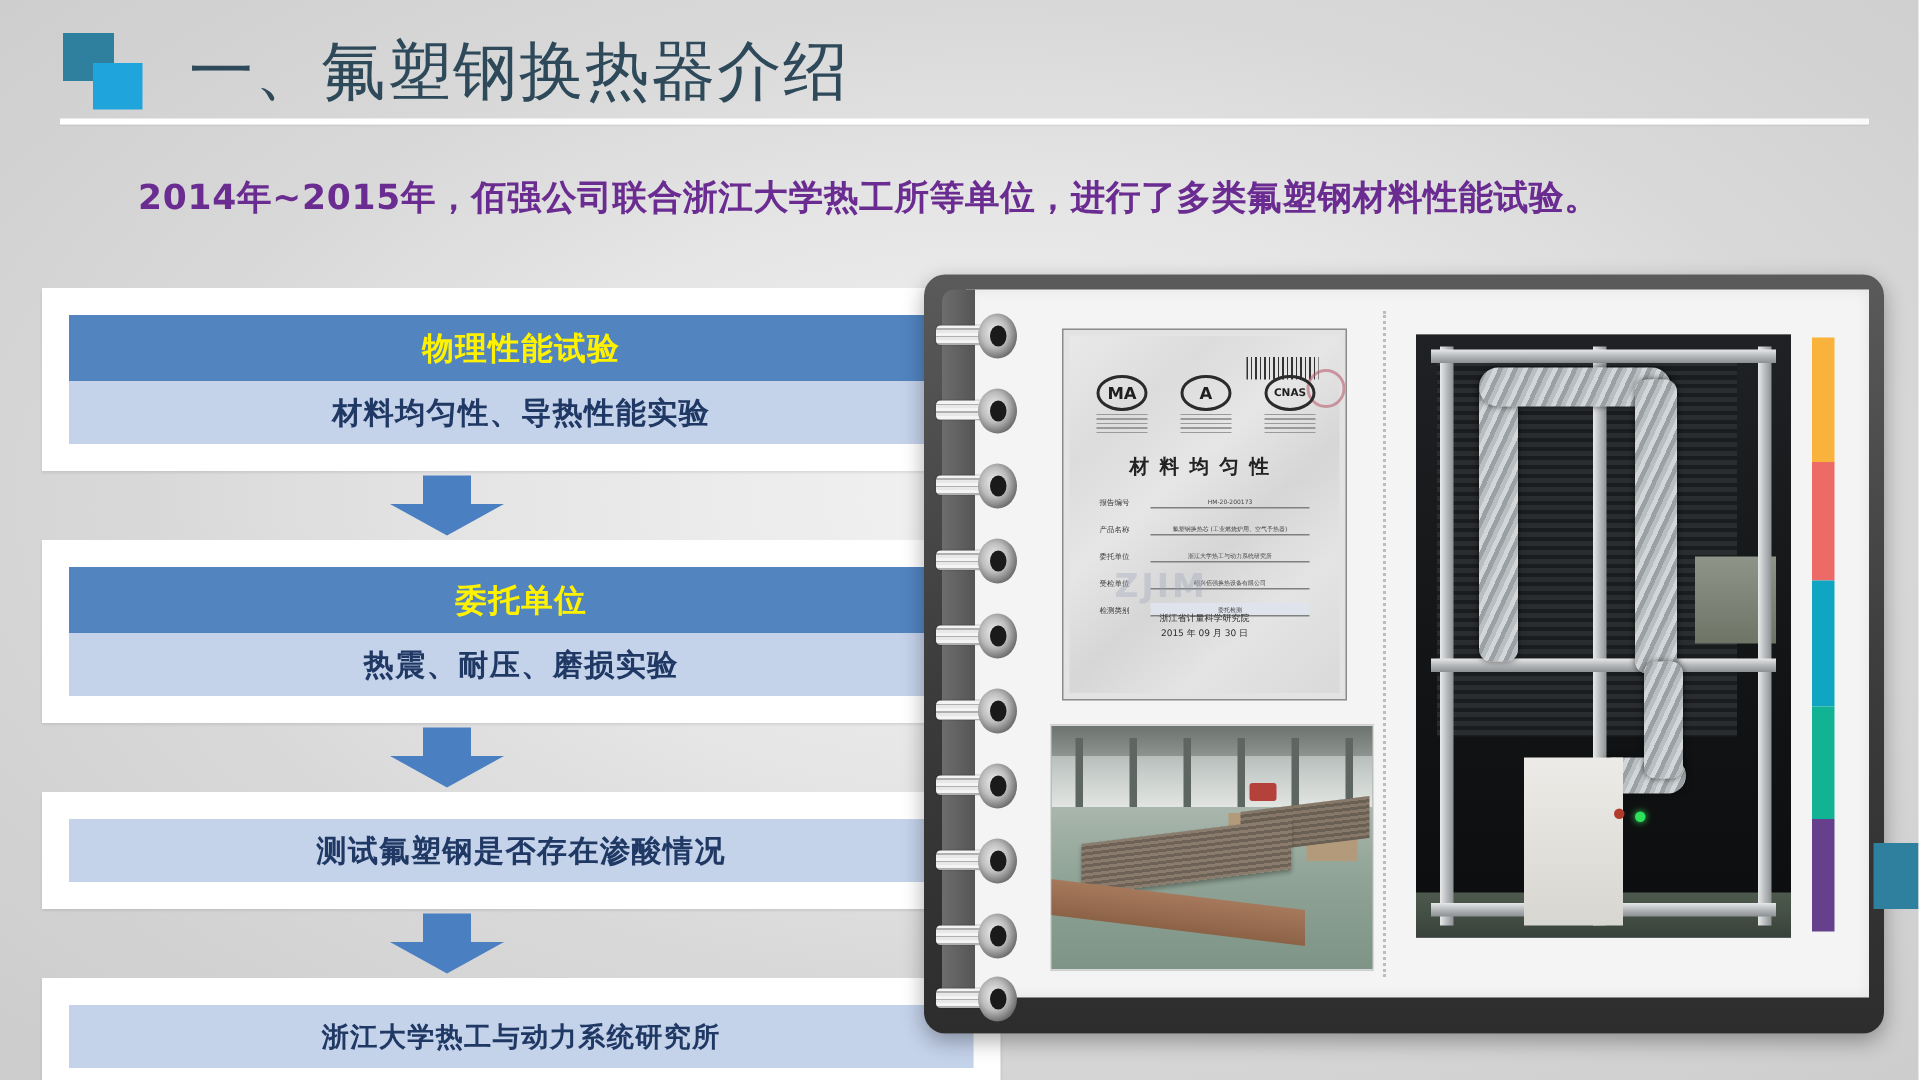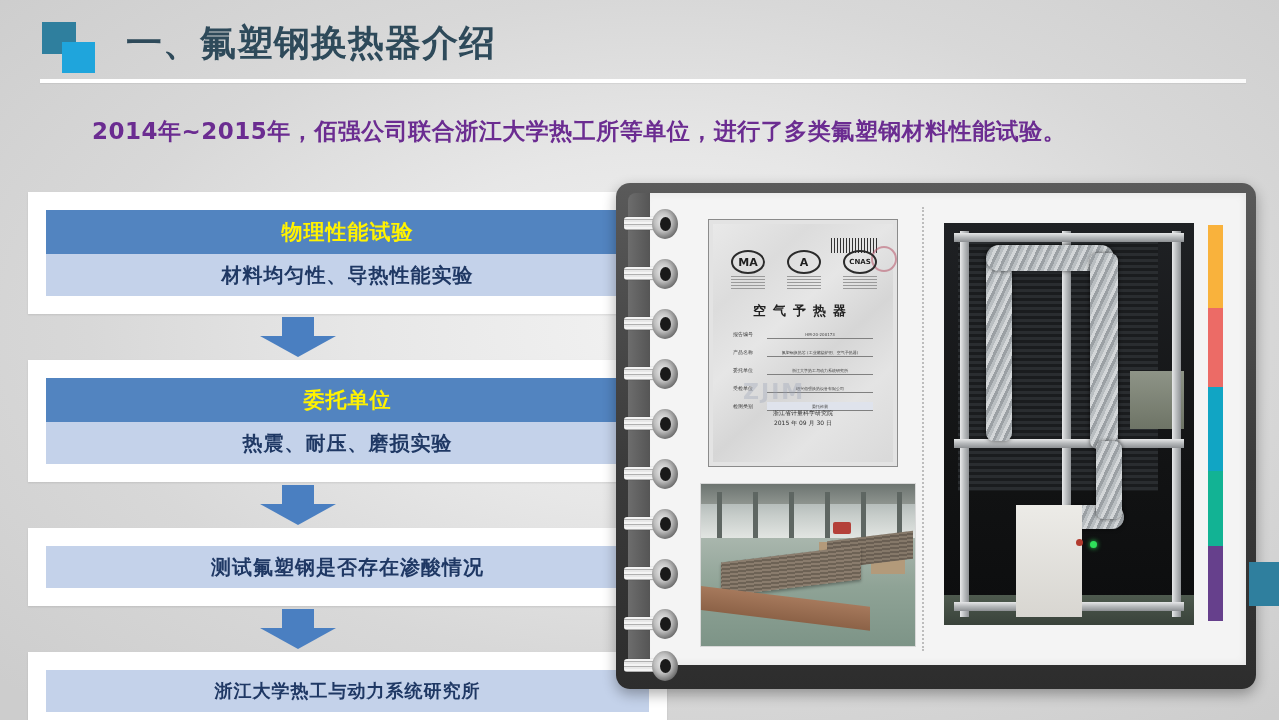--- a/index.html
+++ b/index.html
@@ -15,21 +15,21 @@
   .sq-dark {
     position:absolute; left:42px; top:22px; width:34px; height:32px;
     background:#2F7F9E;
   }
   .sq-light {
     position:absolute; left:62px; top:42px; width:33px; height:31px;
     background:#1FA5DC;
   }
   .title {
     position:absolute; left:126px; top:19px;
-    font-size:36px; font-weight:bold; color:#2E4A5A;
+    font-size:43px; font-weight:normal; color:#2E4A5A;
     letter-spacing:1px; white-space:nowrap;
   }
   .hrule {
     position:absolute; left:40px; top:79px; width:1206px; height:4px;
     background:linear-gradient(to right,#ffffff 0%,#ffffff 86%,#fafafa 100%);
     box-shadow:0 1px 1px rgba(0,0,0,.06);
   }
 
   
   .subtitle {
@@ -331,21 +331,21 @@
               <div class="lbl">A</div>
             <div class="mark-cap"></div>
           </div>
           <div class="mark">
             <div class="ell"></div>
             <div class="lbl" style="font-size:7px">CNAS</div>
             <div class="mark-cap"></div>
           </div>
         </div>
 
-        <div class="doc-title">空气予热器</div>
+        <div class="doc-title">材料均匀性</div>
 
         <div class="doc-fields">
           <div class="doc-field">
             <span class="fl">报告编号</span>
             <span class="fv">HM-20-200173</span>
           </div>
           <div class="doc-field">
             <span class="fl">产品名称</span>
             <span class="fv">氟塑钢换热芯 (工业燃烧炉用、空气予热器)</span>
           </div>

